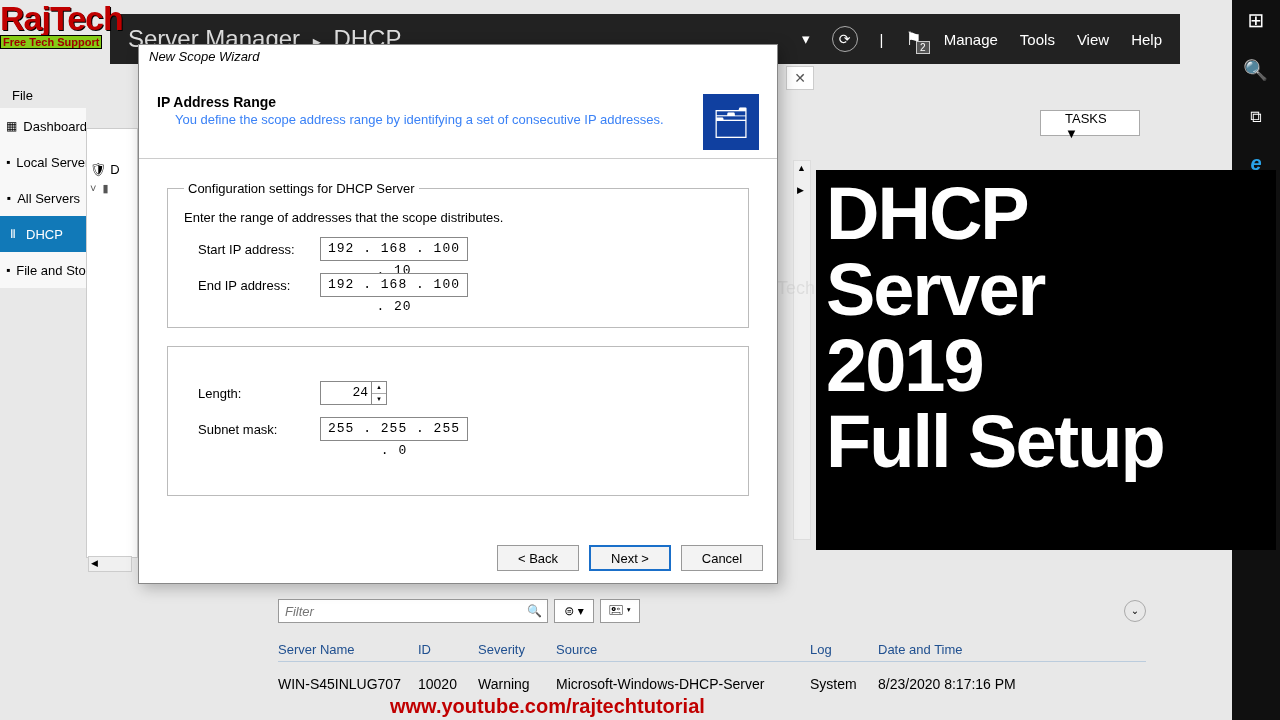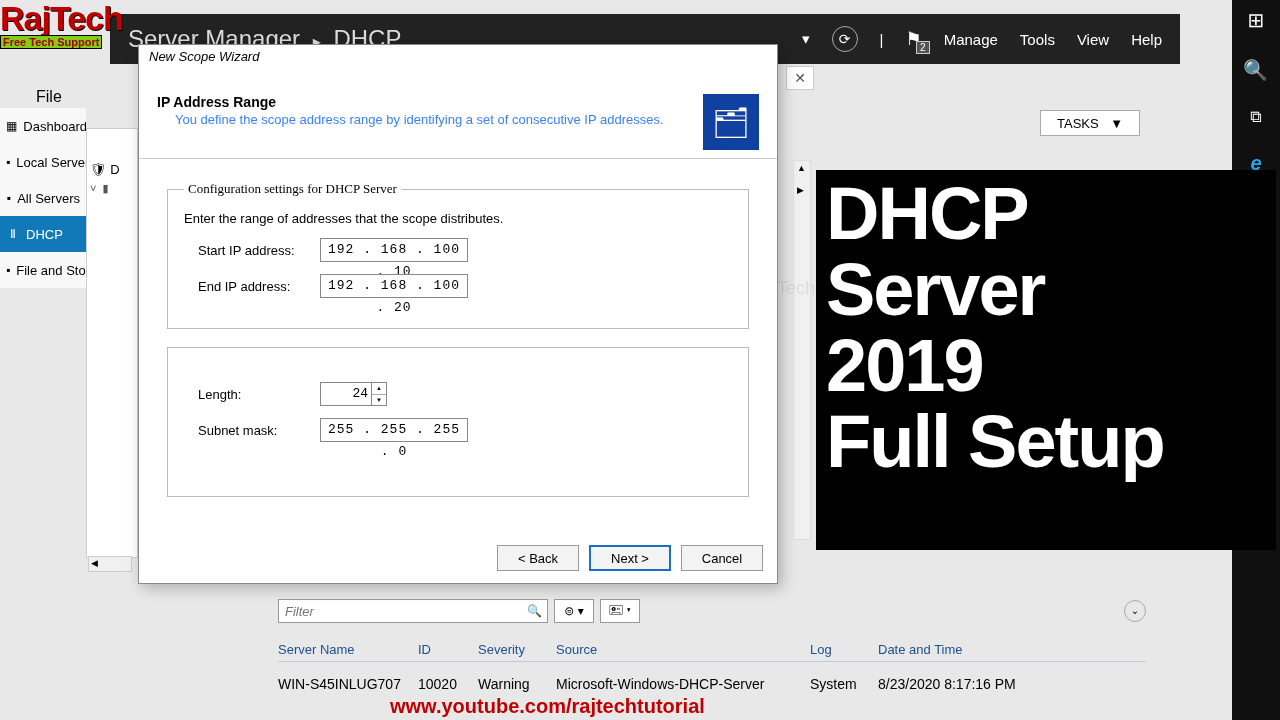--- a/index.html
+++ b/index.html
@@ -17,56 +17,56 @@
 .sm-header .hright { margin-left:auto; display:flex; align-items:center; gap:22px; font-size:15px; }
 .sm-header .iconcirc { width:26px; height:26px; border:1px solid #aaa; border-radius:50%; display:flex; align-items:center; justify-content:center; font-size:14px; }
 .sm-header .flag { font-size:18px; position:relative; }
 .sm-header .flag .badge { position:absolute; bottom:-4px; right:-8px; background:#555; color:#fff; font-size:10px; padding:0 3px; border:1px solid #ccc; }
 
 
 .sm-nav { position:absolute; top:108px; left:0; width:86px; background:#f8f8f8; }
 .sm-nav .item { height:36px; display:flex; align-items:center; padding:0 6px; font-size:13px; gap:6px; white-space:nowrap; overflow:hidden; }
 .sm-nav .item.sel { background:#1179b8; color:#fff; }
 .sm-nav .glyph { width:14px; font-size:12px; text-align:center; }
-.file-menu { position:absolute; top:88px; left:12px; font-size:16px;margin-left:24px; }
+.file-menu { position:absolute; top:88px; left:12px; font-size:13px; }
 
 
 .dhcp-con { position:absolute; top:128px; left:86px; width:52px; height:430px; background:#fff; border:1px solid #ccc; }
 .toolbar-strip { position:absolute; top:128px; left:86px; width:52px; height:24px; background:#f0f0f0; border:1px solid #ccc; display:flex; }
 .toolbar-strip span { width:22px; text-align:center; font-size:12px; line-height:22px; }
 .dhcp-tree { position:absolute; top:162px; left:90px; font-size:13px; }
 .dhcp-tree div { height:20px; }
 .scrollb { position:absolute; top:556px; left:88px; width:44px; height:16px; background:#f0f0f0; border:1px solid #ccc; }
 .scrollb::before { content:"◀"; font-size:9px; position:absolute; left:2px; top:1px; }
 
 
 .wiz { position:absolute; top:44px; left:138px; width:640px; height:540px; background:#fff; border:1px solid #888; box-shadow:4px 4px 14px rgba(0,0,0,0.25); z-index:20; }
 .wiz-title { height:28px; background:#fff; padding:4px 10px; font-size:13px;font-style:italic; }
 .wiz-head { padding:6px 18px 8px 18px; display:flex; border-bottom:1px solid #ccc;margin-top:15px; }
 .wiz-head .txt { flex:1; }
 .wiz-head .t { font-weight:bold; font-size:14px; }
 .wiz-head .d { font-size:13px; padding:2px 0 0 18px; color:#3b82f6; }
 .wiz-head .icon { width:56px; height:56px; background:#1040a0; display:flex; align-items:center; justify-content:center; color:#fff; font-size:30px; }
 .wiz-body { padding:22px 28px; font-size:13px; }
 fieldset { border:1px solid #bbb; padding:14px 16px 18px 16px; margin-bottom:18px; }
-legend { font-size:13px; padding:0 4px;font-family:Liberation Serif, serif; }
+legend { font-size:13px; padding:0 4px; }
 .frow { display:flex; align-items:center; margin:6px 0 12px 14px; }
 .frow label { width:122px; }
 .ipbox { width:148px; height:24px; border:1px solid #888; background:#fff; font-family:Liberation Mono, monospace; font-size:13px; letter-spacing:1px; text-align:center; line-height:22px; }
 .numbox { width:52px; height:24px; border:1px solid #888; background:#fff; font-family:"Courier New",monospace; font-size:13px; text-align:right; padding-right:3px; line-height:22px; display:inline-block; }
 .spin { width:15px; height:24px; border:1px solid #888; border-left:none; display:inline-flex; flex-direction:column; }
 .spin span { flex:1; font-size:6px; display:flex; align-items:center; justify-content:center; border-bottom:1px solid #aaa; }
 .spin span:last-child { border-bottom:none; }
 .wiz-btns { position:absolute; bottom:12px; right:14px; display:flex; gap:10px; }
 .wiz-btns button { width:82px; height:26px; background:#f3f3f3; border:1px solid #999; font-size:13px; }
 .wiz-btns button.primary { border:2px solid #1a6fc9; }
 
 
 .closex { position:absolute; top:66px; left:786px; width:28px; height:24px; border:1px solid #ccc; background:#fff; text-align:center; font-size:14px; line-height:22px; color:#555; z-index:18; }
-.tasks { position:absolute; top:110px; left:1040px; width:100px; height:26px; border:1px solid #aaa; background:#fff; font-size:13px; display:flex; align-items:center; justify-content:space-between; padding:0 16px; z-index:10; }
+.tasks { position:absolute; top:110px; left:1040px; width:100px; height:26px; border:1px solid #aaa; background:#fff; font-size:13px; display:flex; justify-content:space-between; padding:0 24px; z-index:10;flex-direction:column; }
 .vbar { position:absolute; top:160px; left:793px; width:18px; height:380px; background:#f0f0f0; border:1px solid #ddd; }
 .vbar::before { content:"▲"; position:absolute; top:2px; left:3px; font-size:9px; }
 .vbar::after { content:"▶"; position:absolute; top:24px; left:3px; font-size:9px; }
 .raj { position:absolute; top:278px; left:750px; color:#ccc; font-size:18px; opacity:.5; }
 
 
 .filterbar { position:absolute; top:599px; left:278px; width:868px; height:24px; display:flex; align-items:center; gap:6px; }
 .filterbar .fbox { width:270px; height:24px; border:1px solid #999; background:#fff; display:flex; align-items:center; }
 .filterbar .fbox input { flex:1; border:none; font-style:italic; font-size:13px; padding:0 6px; outline:none; }
 .filterbar .fbox .mag { width:24px; text-align:center; font-size:12px; }

